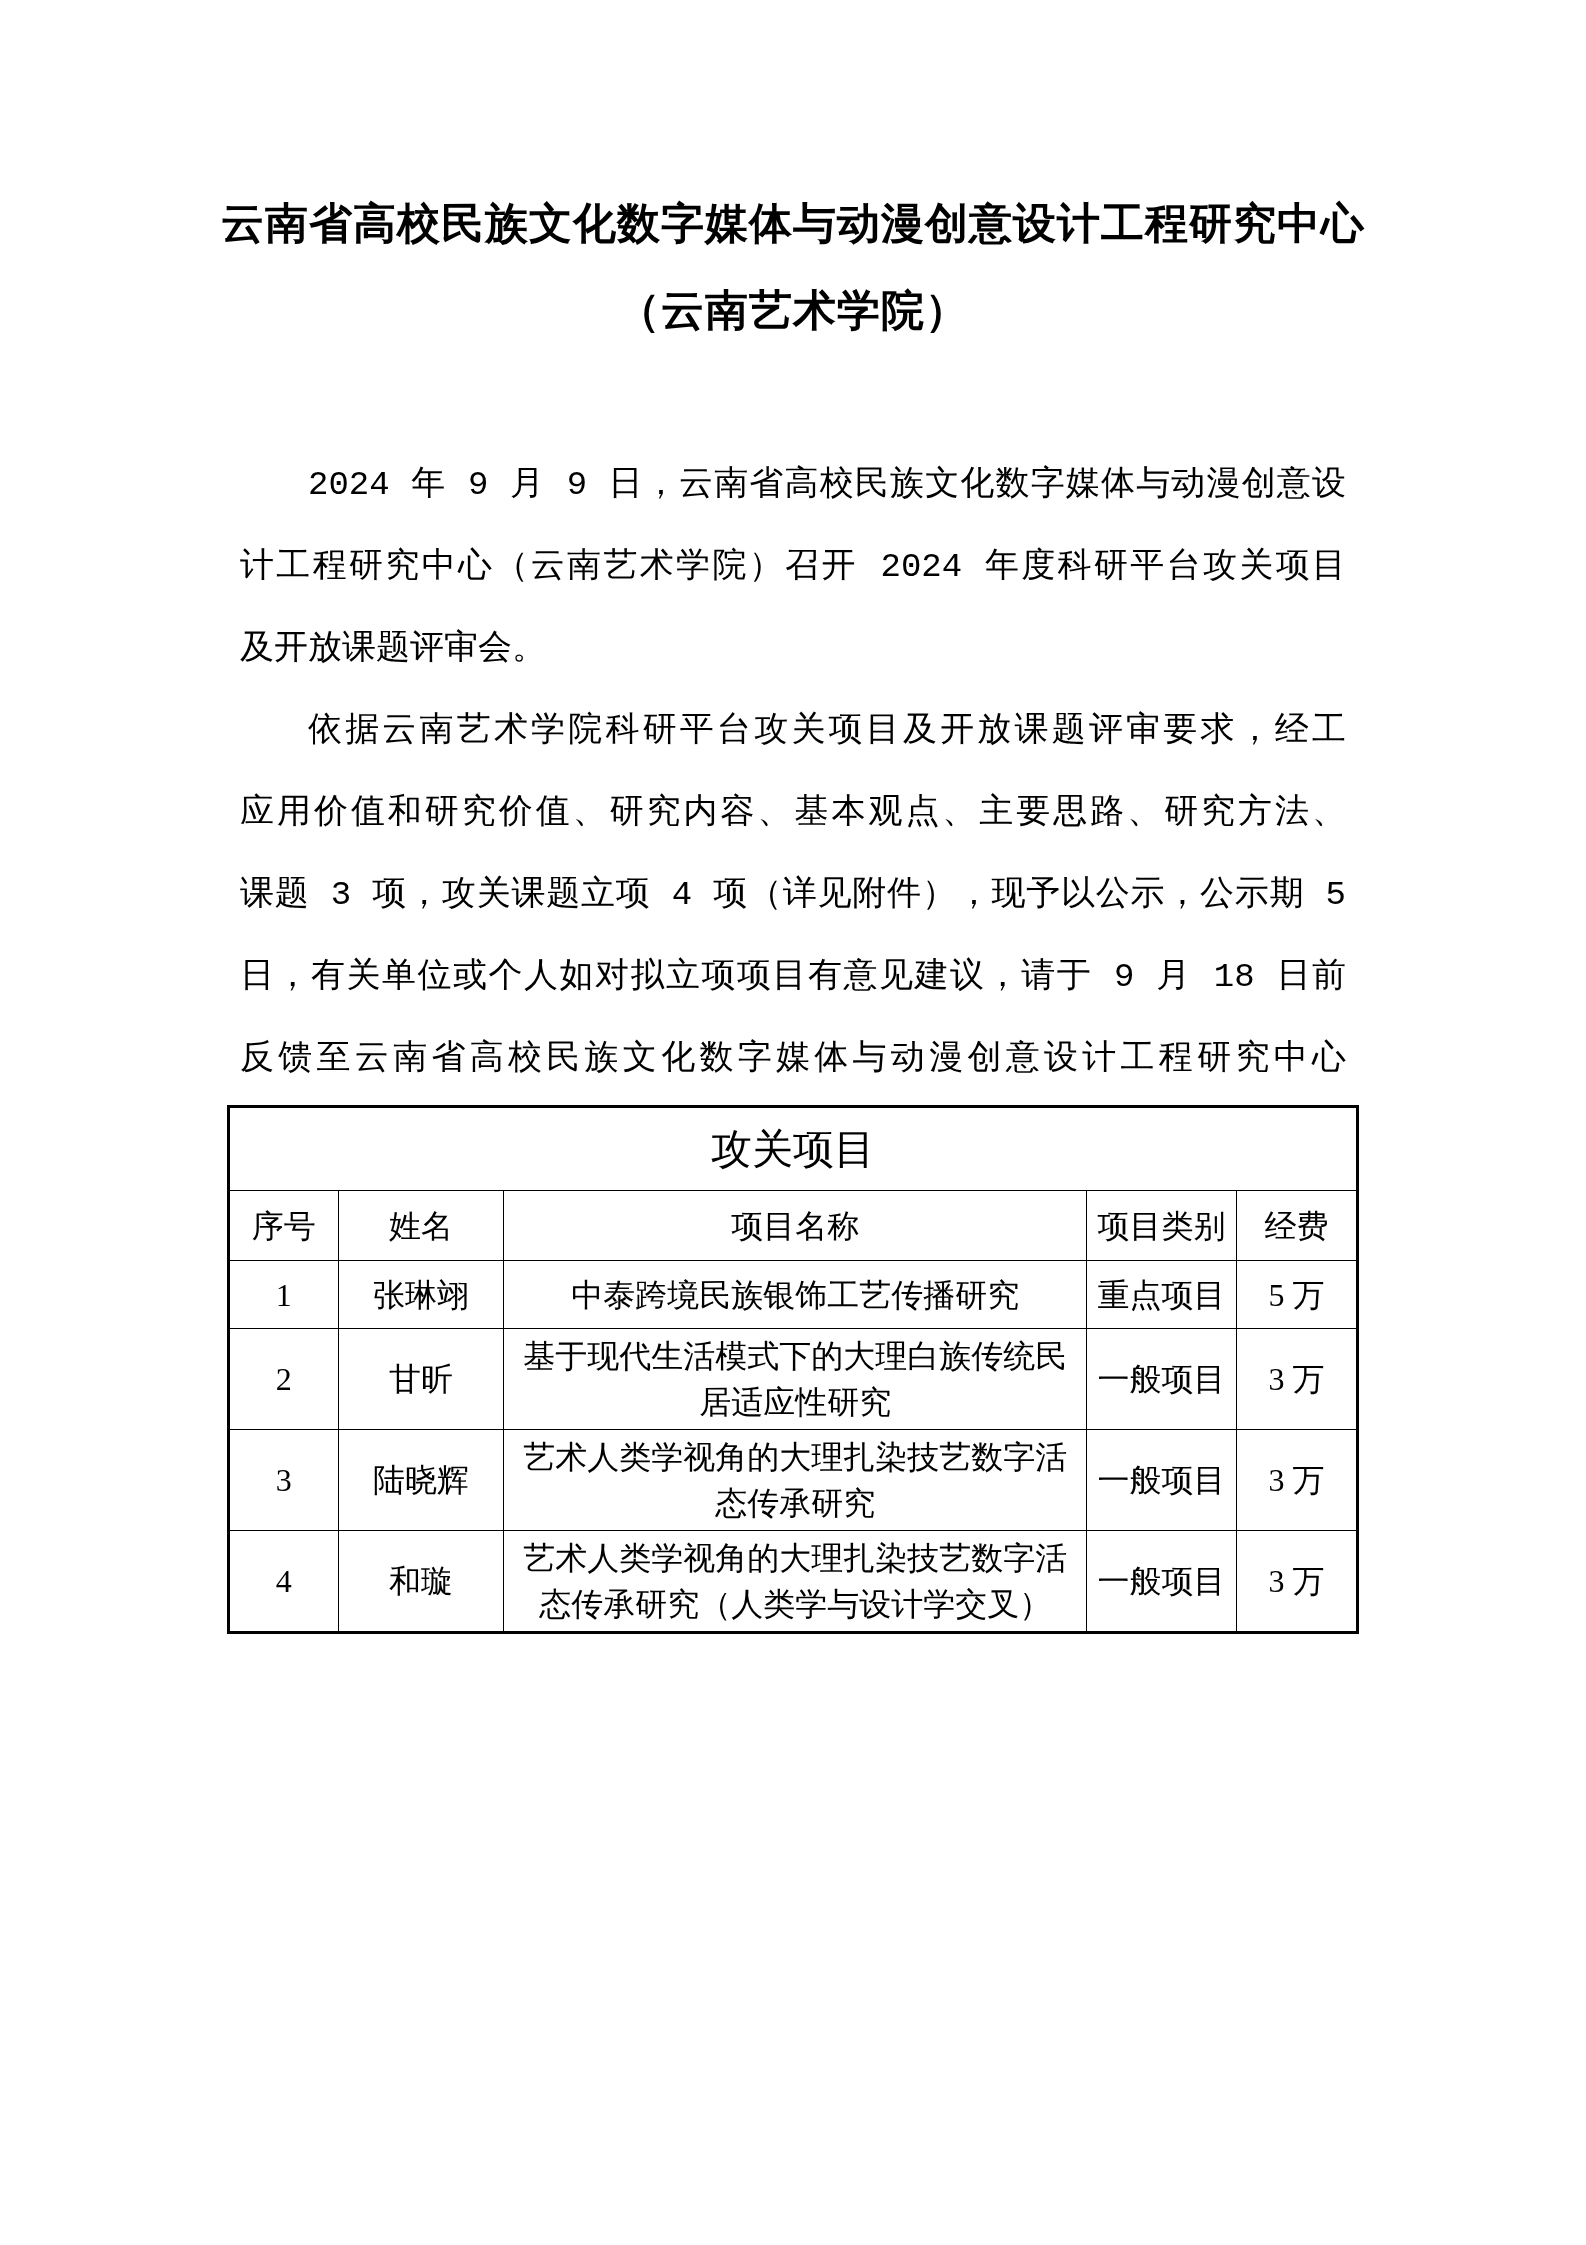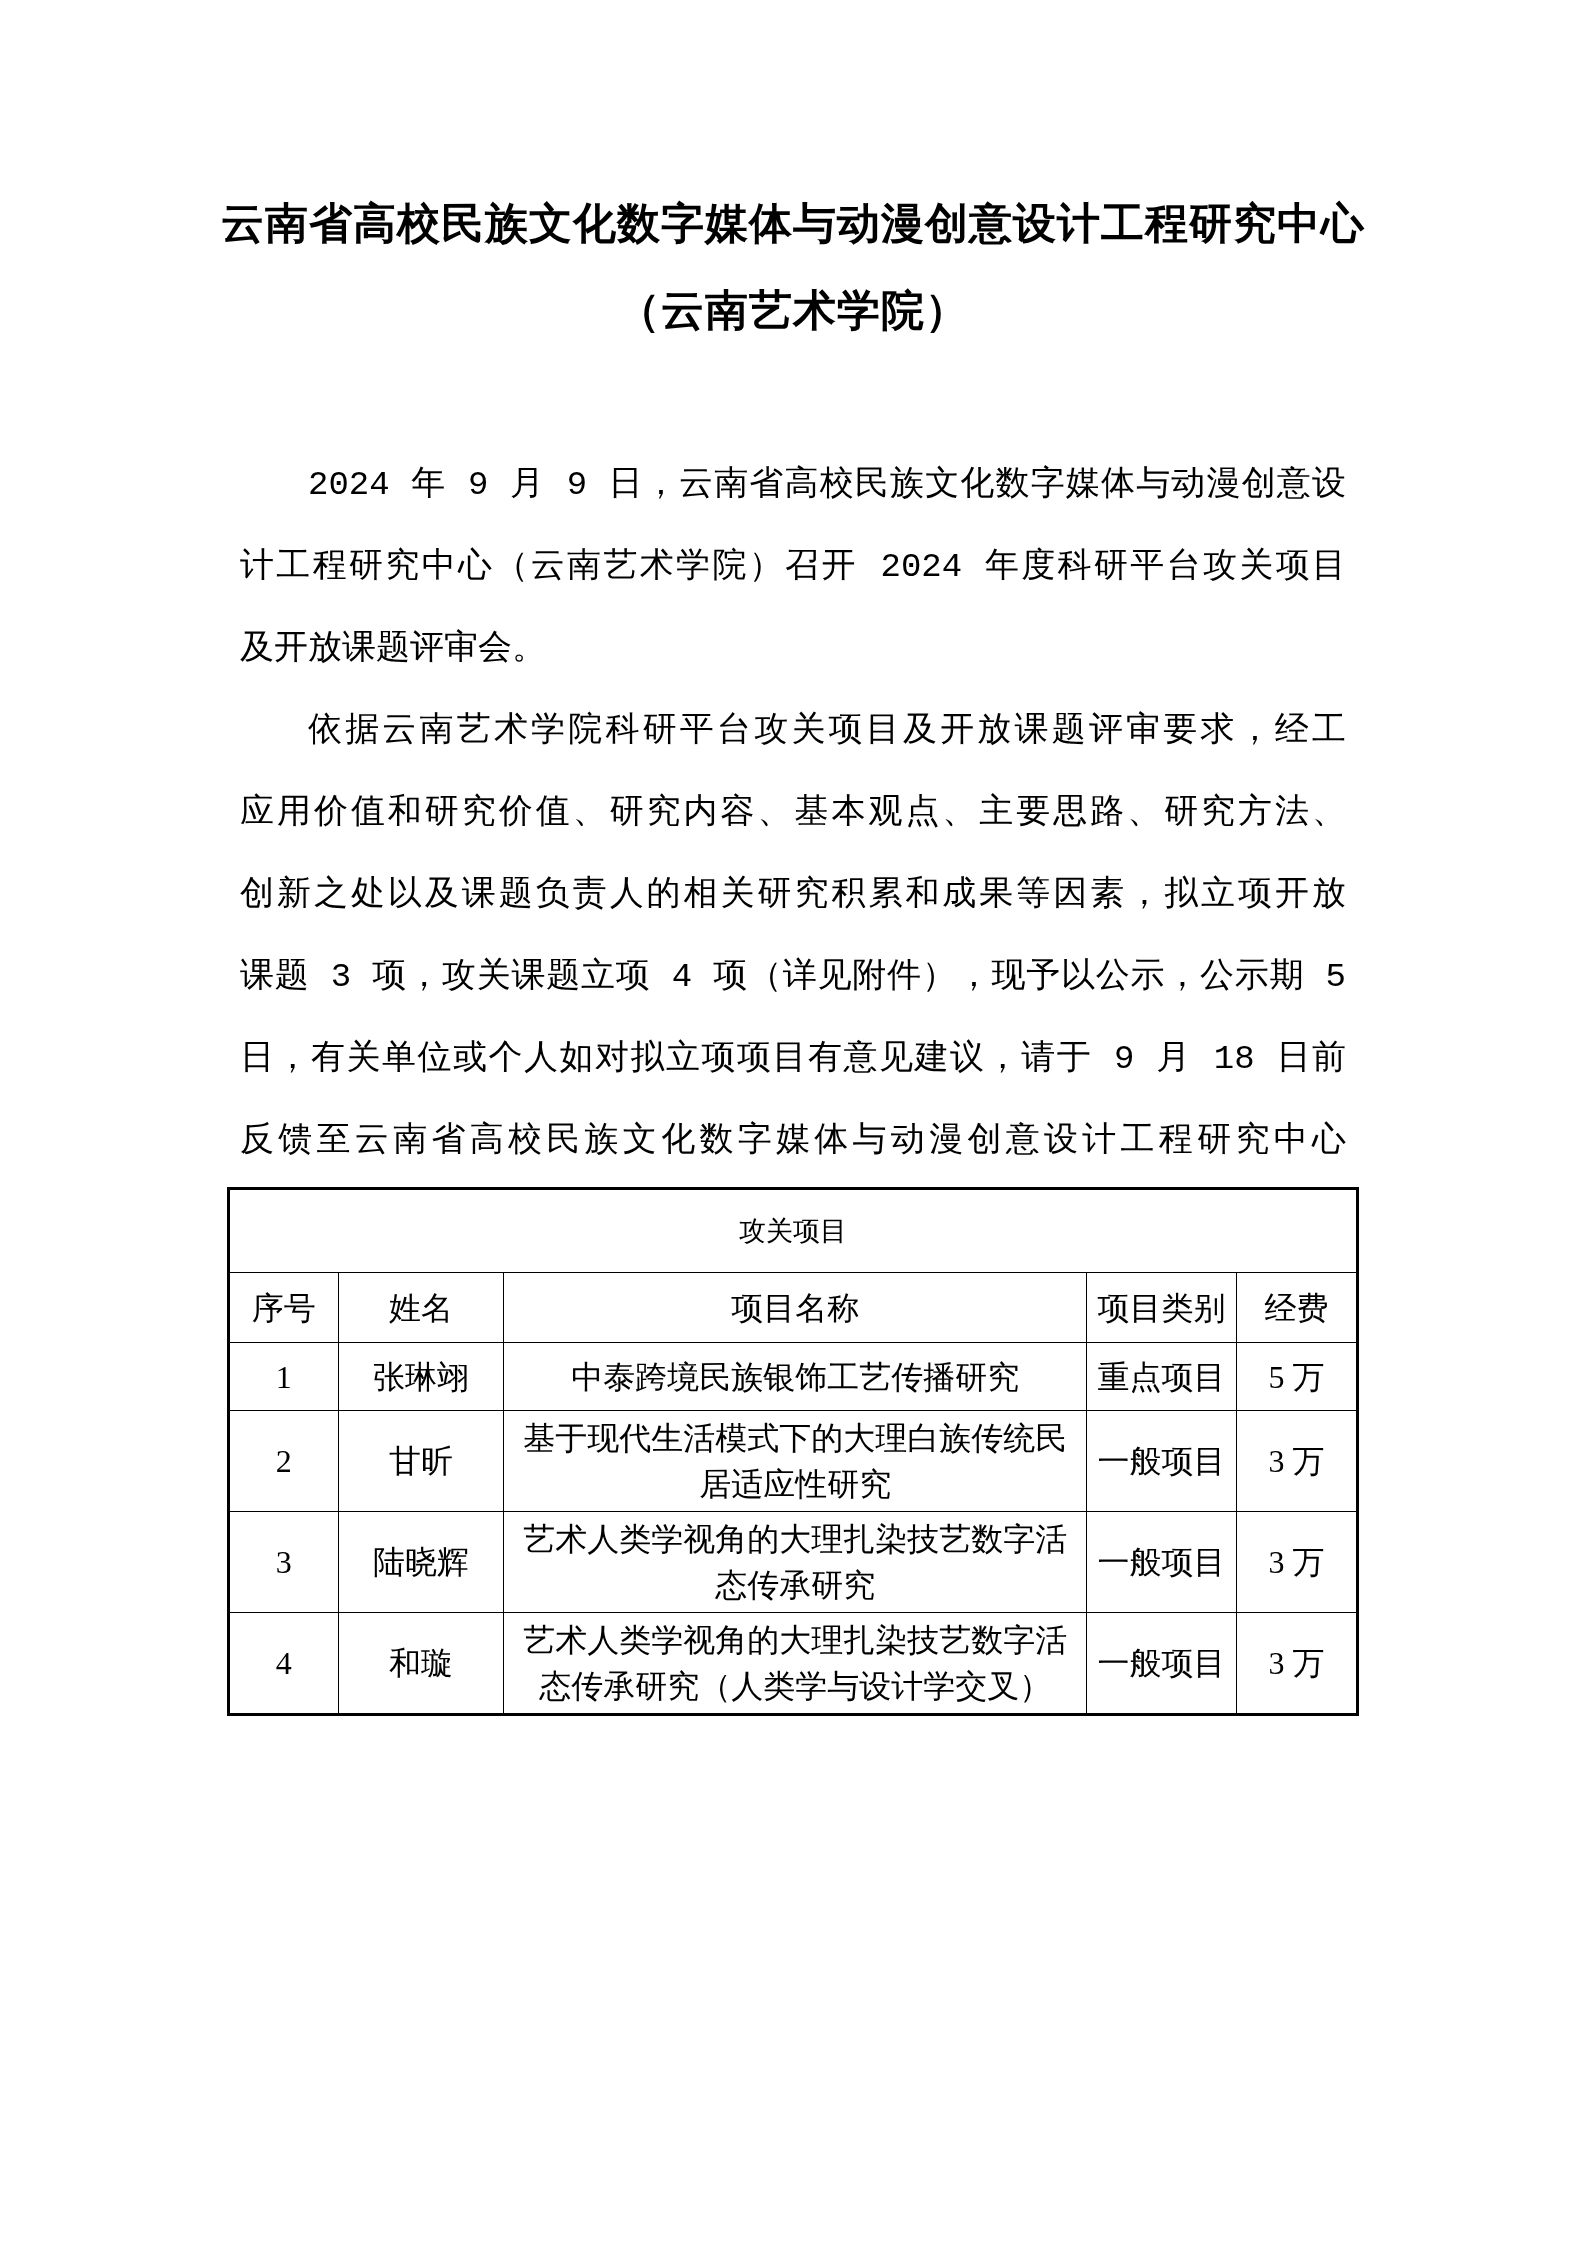--- a/index.html
+++ b/index.html
@@ -56,21 +56,21 @@
   .project-table td, .project-table th {
     border: 1.5px solid #000000;
     text-align: center;
     vertical-align: middle;
     font-weight: 400;
     padding: 4px 6px;
     line-height: 46px;
   }
   .table-title-cell {
     font-weight: 700;
-    font-size: 27px;
+    font-size: 41px;
     height: 84px;
   }
   .colhead-row th { height: 70px; }
   .row-single td { height: 68px; }
   .row-double td { height: 85px; }
   .cell-project { line-height: 47px; }
 </style>
 </head>
 <body>
 
@@ -82,21 +82,20 @@
   </div>
 
   <div class="content">
 
     <div class="body-text">
       <div class="line indent">2024 年 9 月 9 日，云南省高校民族文化数字媒体与动漫创意设</div>
       <div class="line">计工程研究中心（云南艺术学院）召开 2024 年度科研平台攻关项目</div>
       <div class="line para-end">及开放课题评审会。</div>
       <div class="line indent">依据云南艺术学院科研平台攻关项目及开放课题评审要求，经工</div>
       <div class="line">应用价值和研究价值、研究内容、基本观点、主要思路、研究方法、</div>
-      <div class="line">创新之处以及课题负责人的相关研究积累和成果等因素，拟立项开放</div>
       <div class="line">课题 3 项，攻关课题立项 4 项（详见附件），现予以公示，公示期 5</div>
       <div class="line">日，有关单位或个人如对拟立项项目有意见建议，请于 9 月 18 日前</div>
       <div class="line">反馈至云南省高校民族文化数字媒体与动漫创意设计工程研究中心</div>
     </div>
 
     <table class="project-table">
       <colgroup>
         <col style="width:9.7%">
         <col style="width:14.7%">
         <col style="width:51.6%">

